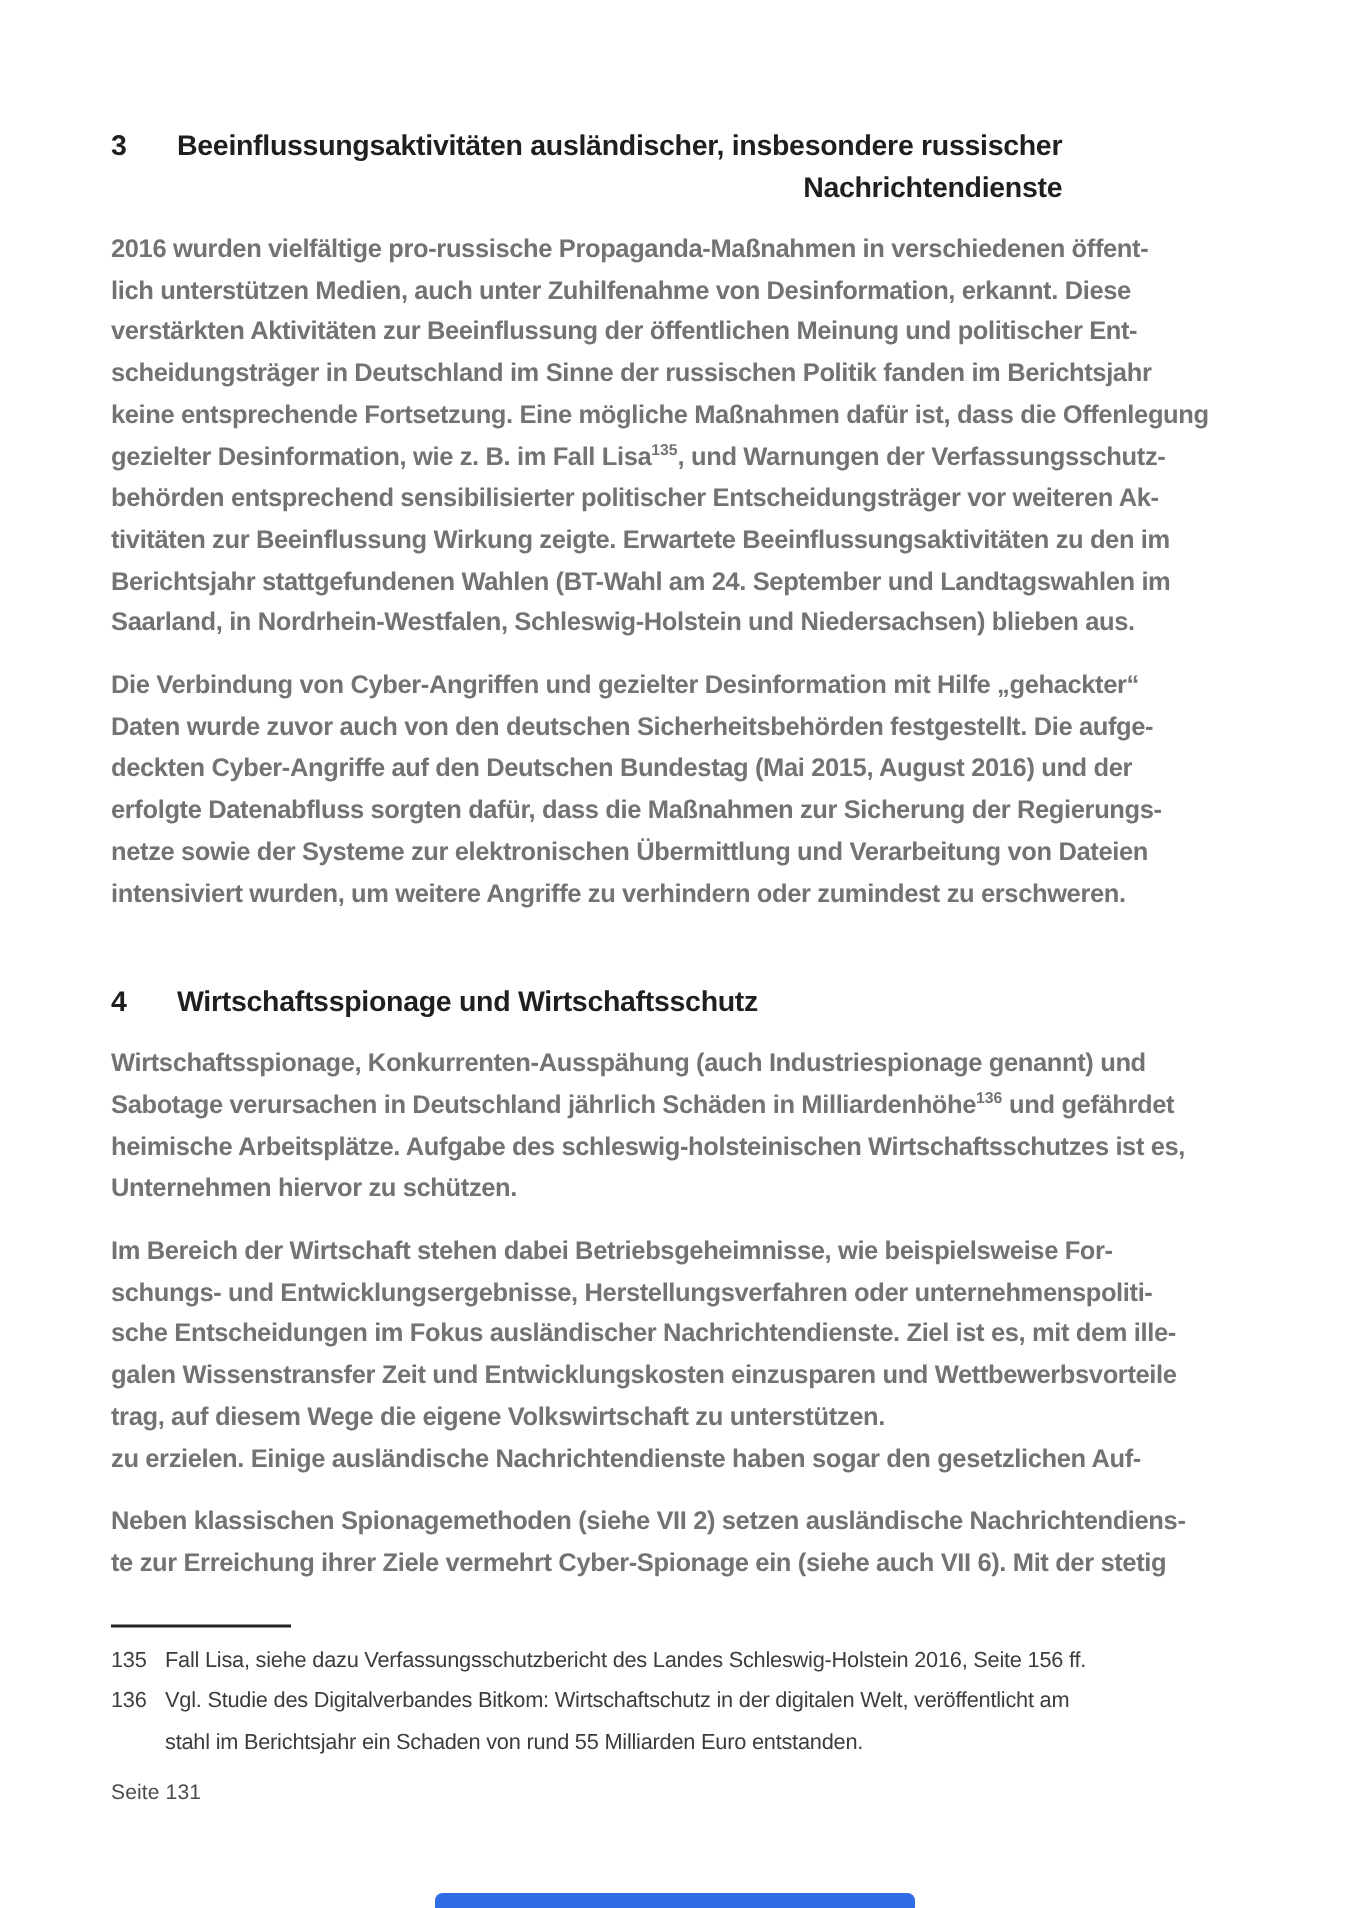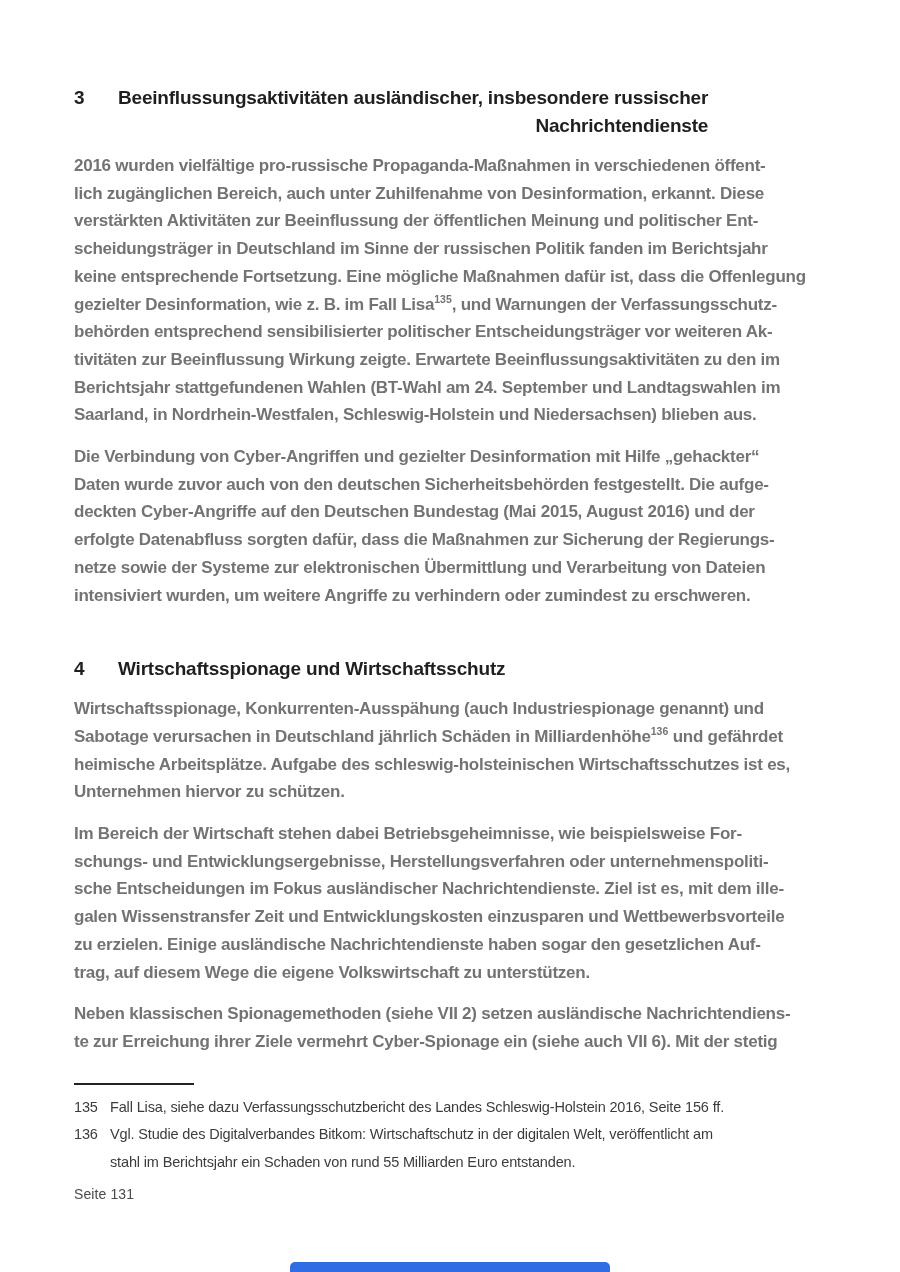--- a/index.html
+++ b/index.html
@@ -85,21 +85,21 @@
   <div class="content">
       <div class="section-heading">
         <span class="h-num">3</span>
         <span class="h-title">
           <div class="ln">Beeinflussungsaktivitäten ausländischer, insbesondere russischer</div>
           <div class="ln">Nachrichtendienste</div>
         </span>
       </div>
       <div class="para">
         <div class="ln">2016 wurden vielfältige pro-russische Propaganda-Maßnahmen in verschiedenen öffent-</div>
-        <div class="ln">lich zugänglichen Bereich, auch unter Zuhilfenahme von Desinformation, erkannt. Diese</div>
+        <div class="ln">lich unterstützen Medien, auch unter Zuhilfenahme von Desinformation, erkannt. Diese</div>
         <div class="ln">verstärkten Aktivitäten zur Beeinflussung der öffentlichen Meinung und politischer Ent-</div>
         <div class="ln">scheidungsträger in Deutschland im Sinne der russischen Politik fanden im Berichtsjahr</div>
         <div class="ln">keine entsprechende Fortsetzung. Eine mögliche Maßnahmen dafür ist, dass die Offenlegung</div>
         <div class="ln">gezielter Desinformation, wie z. B. im Fall Lisa<sup class="fnref">135</sup>, und Warnungen der Verfassungsschutz-</div>
         <div class="ln">behörden entsprechend sensibilisierter politischer Entscheidungsträger vor weiteren Ak-</div>
         <div class="ln">tivitäten zur Beeinflussung Wirkung zeigte. Erwartete Beeinflussungsaktivitäten zu den im</div>
         <div class="ln">Berichtsjahr stattgefundenen Wahlen (BT-Wahl am 24. September und Landtagswahlen im</div>
         <div class="ln">Saarland, in Nordrhein-Westfalen, Schleswig-Holstein und Niedersachsen) blieben aus.</div>
       </div>
       <div class="para">
@@ -120,22 +120,22 @@
         <div class="ln">Wirtschaftsspionage, Konkurrenten-Ausspähung (auch Industriespionage genannt) und</div>
         <div class="ln">Sabotage verursachen in Deutschland jährlich Schäden in Milliardenhöhe<sup class="fnref">136</sup> und gefährdet</div>
         <div class="ln">heimische Arbeitsplätze. Aufgabe des schleswig-holsteinischen Wirtschaftsschutzes ist es,</div>
         <div class="ln">Unternehmen hiervor zu schützen.</div>
       </div>
       <div class="para">
         <div class="ln">Im Bereich der Wirtschaft stehen dabei Betriebsgeheimnisse, wie beispielsweise For-</div>
         <div class="ln">schungs- und Entwicklungsergebnisse, Herstellungsverfahren oder unternehmenspoliti-</div>
         <div class="ln">sche Entscheidungen im Fokus ausländischer Nachrichtendienste. Ziel ist es, mit dem ille-</div>
         <div class="ln">galen Wissenstransfer Zeit und Entwicklungskosten einzusparen und Wettbewerbsvorteile</div>
+        <div class="ln">trag, auf diesem Wege die eigene Volkswirtschaft zu unterstützen.</div>
         <div class="ln">zu erzielen. Einige ausländische Nachrichtendienste haben sogar den gesetzlichen Auf-</div>
-        <div class="ln">trag, auf diesem Wege die eigene Volkswirtschaft zu unterstützen.</div>
       </div>
       <div class="para">
         <div class="ln">Neben klassischen Spionagemethoden (siehe VII 2) setzen ausländische Nachrichtendiens-</div>
         <div class="ln">te zur Erreichung ihrer Ziele vermehrt Cyber-Spionage ein (siehe auch VII 6). Mit der stetig</div>
       </div>
       <hr class="footnote-rule">
       <div class="footnotes">
         <div class="footnote">
           <span class="fn-num">135</span>
           <span class="fn-lines">

